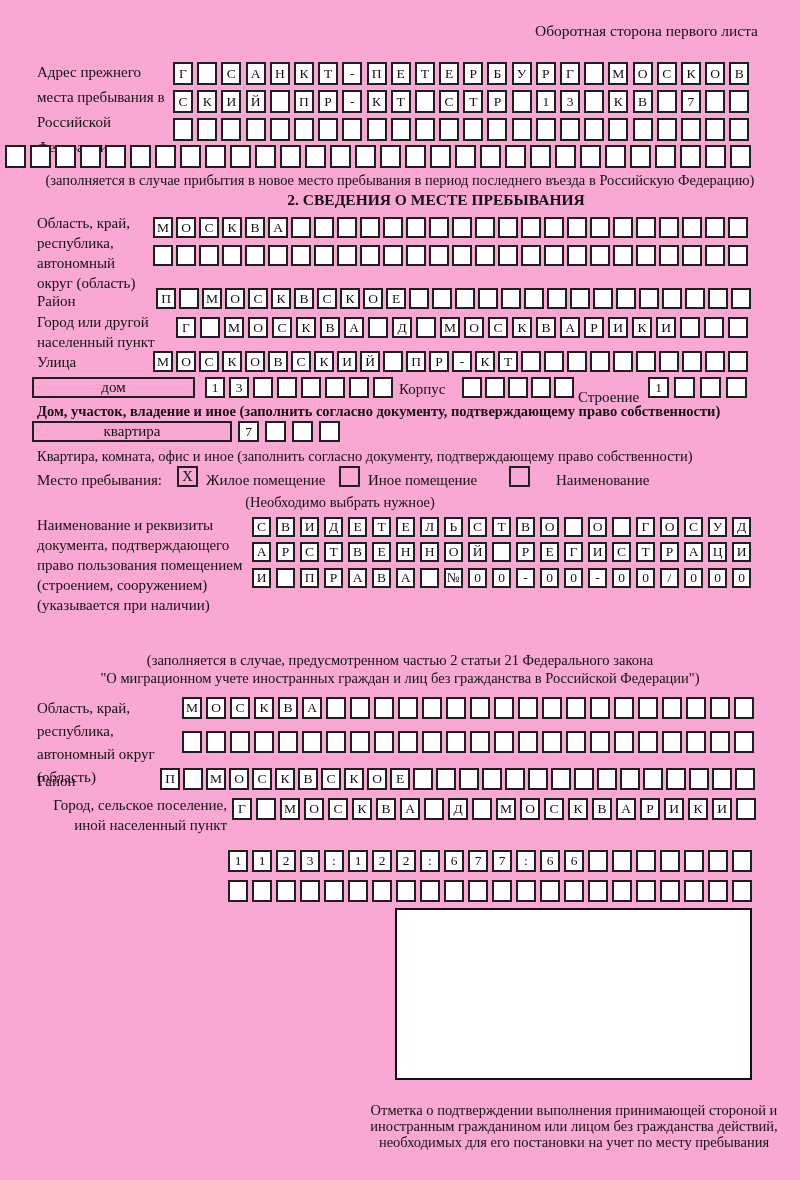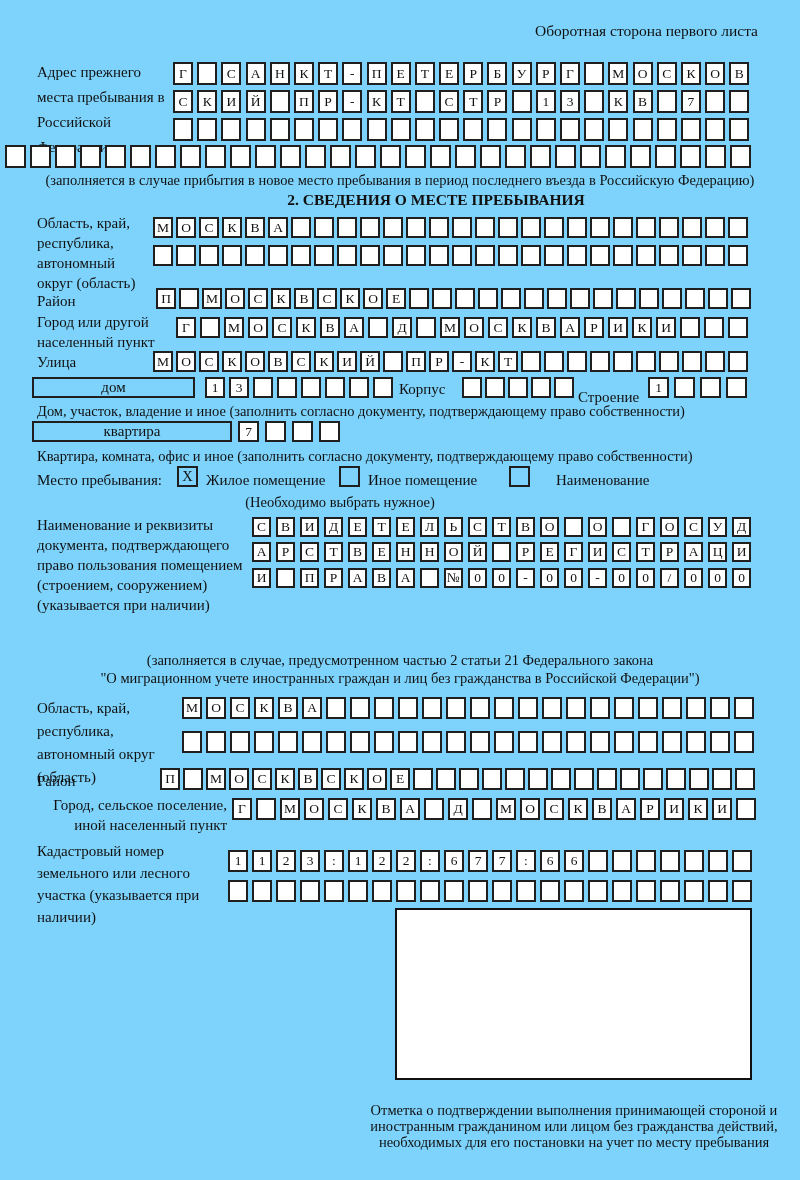--- a/index.html
+++ b/index.html
@@ -1,16 +1,16 @@
 <!DOCTYPE html>
 <html><head>
 <meta charset="utf-8">
 <style>
   html,body{margin:0;padding:0;background:#fff;}
-  #page{position:relative;width:800px;height:1180px;background:#7dd3fc;
+  #page{position:relative;width:800px;height:1180px;background:#f9a8d4;
         font-family:"Liberation Serif","DejaVu Serif",serif;color:#111;overflow:hidden;}
   .lbl{position:absolute;font-size:15px;line-height:20px;color:#111;}
   .lbl.lh25{line-height:25px;}
   .lbl.lh23{line-height:23px;}
   .lbl.lh22{line-height:22px;}
   .cap{position:absolute;font-size:14.5px;color:#111;}
   .center{left:0;width:800px;text-align:center;}
   .bold{font-weight:bold;margin-left:36px;}
   .cells{position:absolute;display:flex;--w:20px;--h:22px;--g:4px;}
   .cell{box-sizing:border-box;flex:none;width:var(--w);height:var(--h);margin-right:var(--g);
@@ -310,21 +310,21 @@
       <span class="cell"></span>
       <span class="cell"></span>
     </div>
   <div class="lbl" style="left:578px;top:379px;margin-top:8px;">Строение</div>
   <div class="cells" style="left:648px;top:377px;--w:21px;--h:21px;--g:5px;">
       <span class="cell">1</span>
       <span class="cell"></span>
       <span class="cell"></span>
       <span class="cell"></span>
     </div>
-  <div class="cap" style="left:37px;top:403px;">Дом, участок, владение и иное (заполнить согласно документу, подтверждающему право собственности)</div>
+  <div class="cap" style="left:37px;top:403px;font-weight:bold;">Дом, участок, владение и иное (заполнить согласно документу, подтверждающему право собственности)</div>
 
   <div class="labelbox" style="left:32px;top:421px;width:200px;height:21px;">квартира</div>
   <div class="cells" style="left:238px;top:421px;--w:21px;--h:21px;--g:6px;">
       <span class="cell">7</span>
       <span class="cell"></span>
       <span class="cell"></span>
       <span class="cell"></span>
     </div>
   <div class="cap" style="left:37px;top:448px;">Квартира, комната, офис и иное (заполнить согласно документу, подтверждающему право собственности)</div>
 
@@ -514,21 +514,20 @@
       <span class="cell">К</span>
       <span class="cell">В</span>
       <span class="cell">А</span>
       <span class="cell">Р</span>
       <span class="cell">И</span>
       <span class="cell">К</span>
       <span class="cell">И</span>
       <span class="cell"></span>
     </div>
 
-  <div class="lbl lh22" style="left:37px;top:840px;width:168px;">Кадастровый номер земельного или лесного участка (указывается при наличии)</div>
   <div class="cells" style="left:228px;top:850px;--w:20px;--h:22px;--g:4px;">
       <span class="cell">1</span>
       <span class="cell">1</span>
       <span class="cell">2</span>
       <span class="cell">3</span>
       <span class="cell">:</span>
       <span class="cell">1</span>
       <span class="cell">2</span>
       <span class="cell">2</span>
       <span class="cell">:</span>

